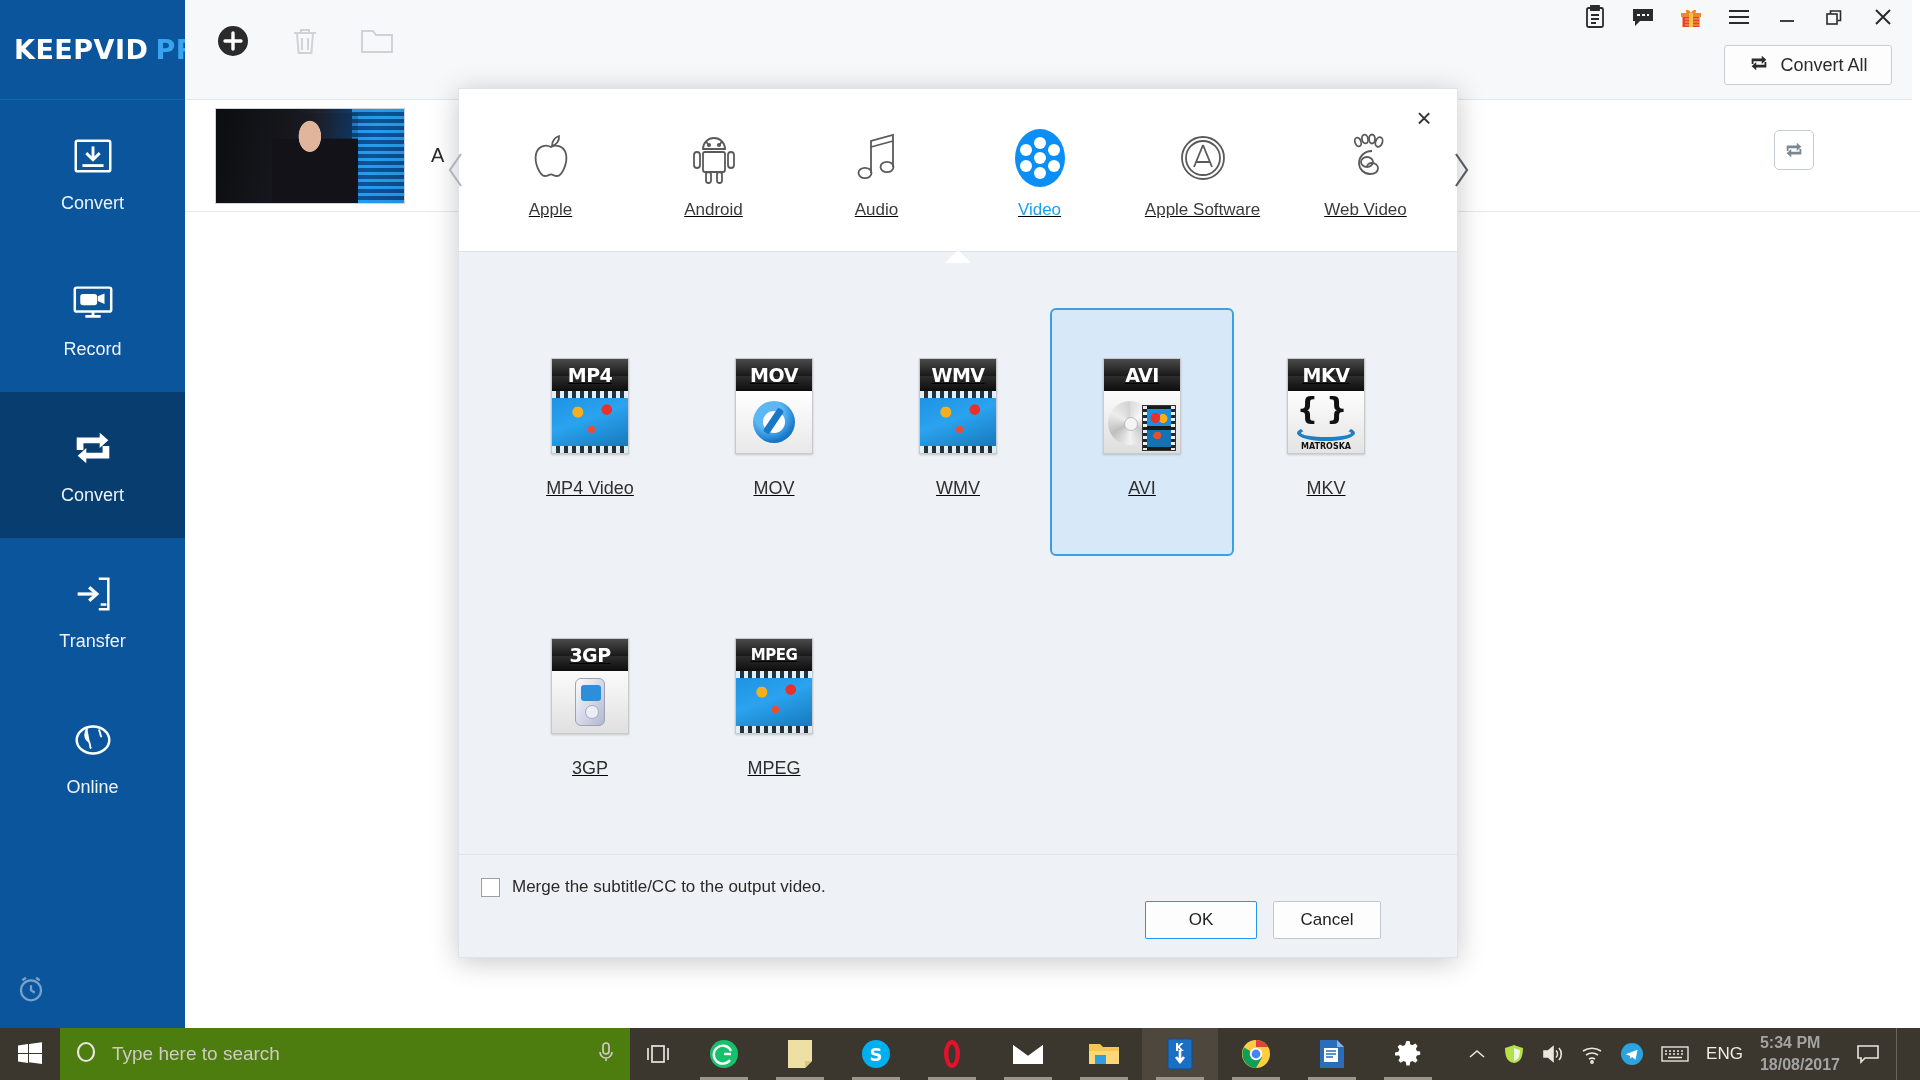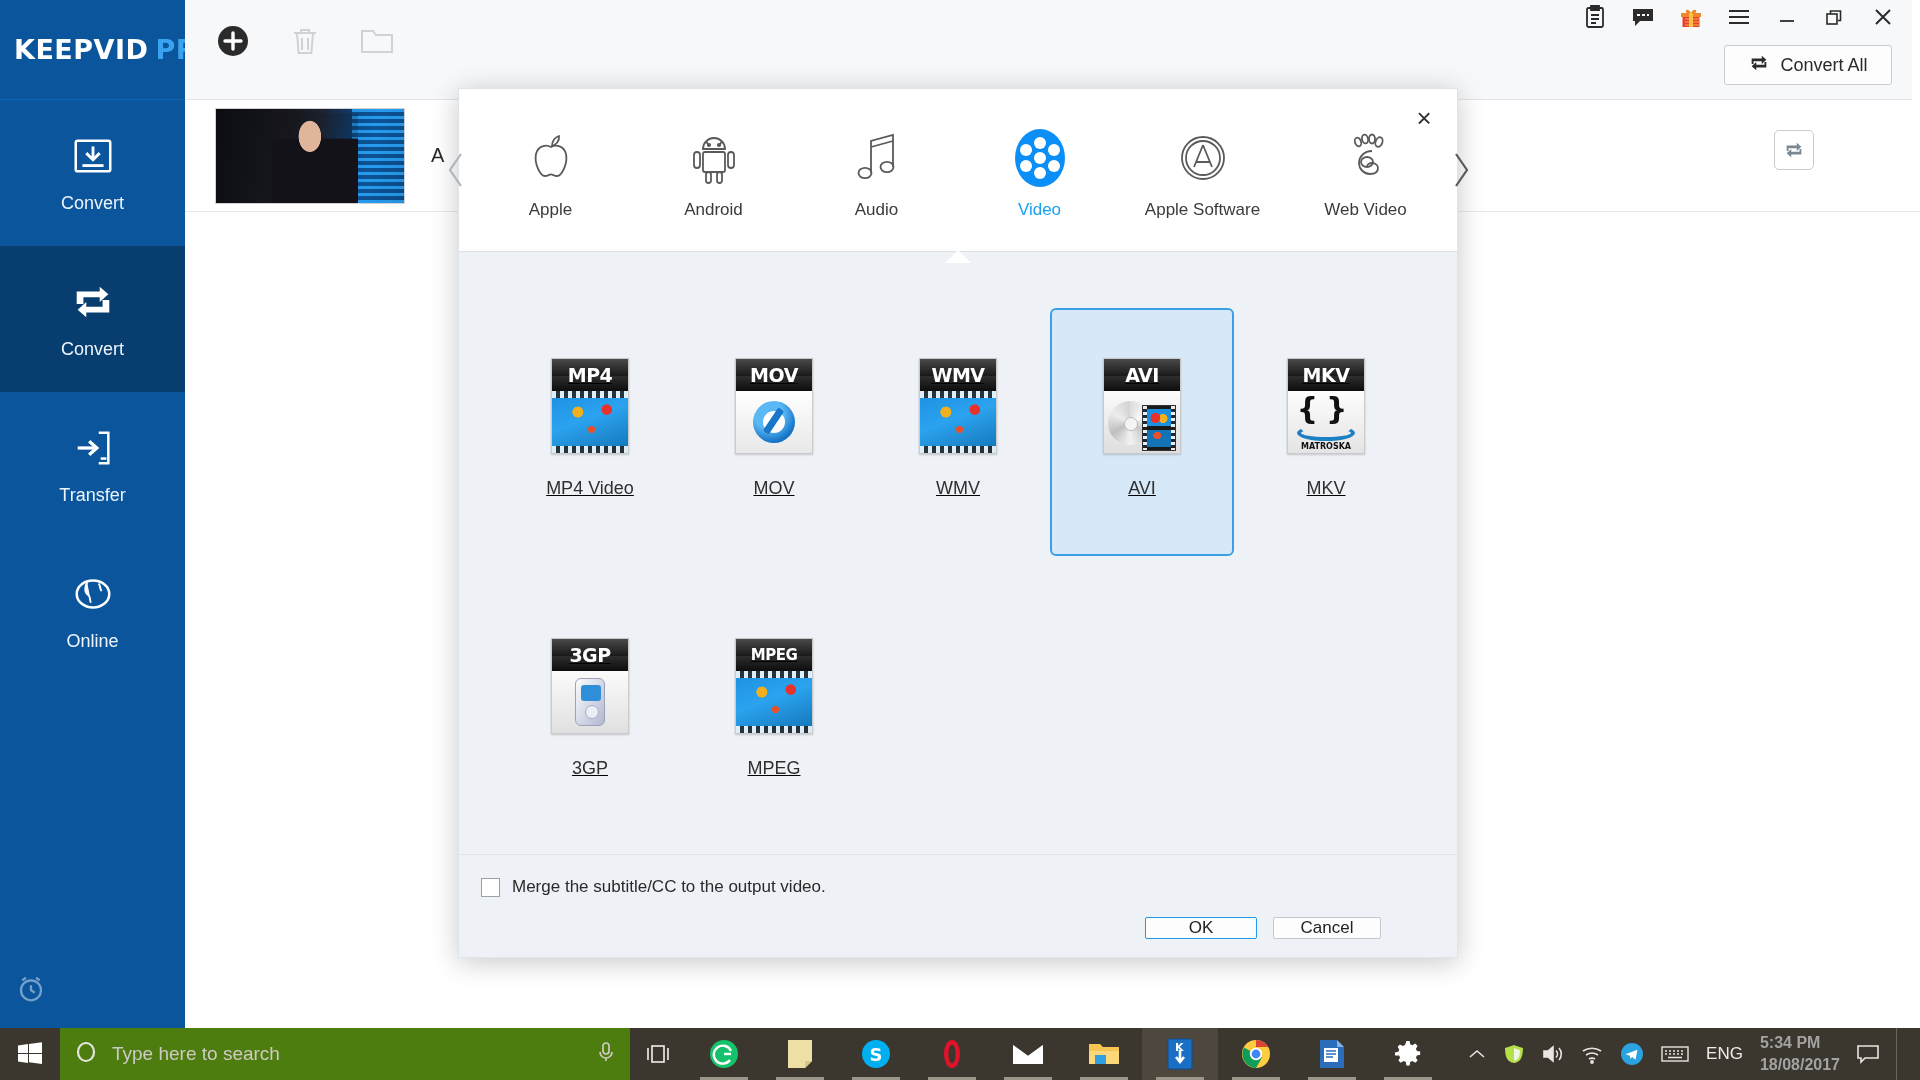--- a/index.html
+++ b/index.html
@@ -120,21 +120,21 @@
   }
   .modal-close {
     position: absolute; right: 18px; top: 14px;
     width: 30px; height: 30px; display:flex; align-items:center; justify-content:center;
     font-size: 26px; color: #333; cursor: pointer; line-height: 1;
   }
   .tab-arrow {
     width: 40px; height: 60px; display: flex; align-items: center; justify-content: center;
     color: #b0b5bb; cursor: pointer; flex: none;
   }
-  .tabs-track { display: flex; align-items: flex-start; gap: 13px; }
+  .tabs-track { display: flex; align-items: flex-start; gap: 13px; text-decoration: underline; }
   .tab {
     width: 150px; display: flex; flex-direction: column; align-items: center;
     gap: 10px; cursor: pointer; padding-top: 6px;
   }
   .tab .tab-icon { height: 64px; display: flex; align-items: center; justify-content: center; }
   .tab .tab-label { font-size: 17px; color: #3b3b3b; }
   .tab.active .tab-label { color: #1aa0f0; }
   .caret-wrap { position: absolute; bottom: -12px; left: 0; right: 0; display: flex; justify-content: center; }
   .caret {
     width: 26px; height: 13px; background: #ffffff;
@@ -261,21 +261,21 @@
     position: absolute; left: 0; right: 0; bottom: 0; height: 103px;
     border-top: 1px solid #dfe3e8; background: #eef2f6;
   }
   .merge-row { position: absolute; left: 22px; top: 22px; display: flex; align-items: center; gap: 12px; }
   .checkbox {
     width: 19px; height: 19px; border: 1px solid #9aa0a6; background: #fff; cursor: pointer;
   }
   .merge-label { font-size: 17px; color: #2a2a2a; }
   .footer-btns { position: absolute; right: 76px; bottom: 18px; display: flex; gap: 16px; }
   .btn {
-    height: 22px; min-width: 108px; padding: 0 22px;
+    height: 38px; min-width: 108px; padding: 0 22px;
     display: flex; align-items: center; justify-content: center;
     font-size: 17px; background: #fdfdfd; border: 1px solid #c3c8ce; border-radius: 2px;
     color: #222; cursor: pointer;
   }
   .btn.primary { border-color: #2196f3; min-width: 112px; }
 
   
   .taskbar {
     position: absolute; left: 0; bottom: 0; width: 1920px; height: 52px;
     background: #3b362e; display: flex; align-items: center;
@@ -323,20 +323,31 @@
         <svg viewBox="0 0 48 48" fill="none" stroke="#fff" stroke-width="2.6">
           <rect x="6" y="8" width="36" height="32" rx="2"></rect>
           <path d="M24 14v12" stroke-width="3"></path>
           <path d="M17 21l7 7 7-7" stroke-width="3"></path>
           <path d="M13 34h22" stroke-width="3"></path>
         </svg>
       </span>
       <span class="nav-label">Convert</span>
     </div>
 
+    <div class="nav-item">
+      <span class="nav-icon">
+        <svg viewBox="0 0 48 48" fill="none" stroke="#fff" stroke-width="2.6">
+          <rect x="5" y="9" width="38" height="25" rx="2"></rect>
+          <rect x="12" y="17" width="15" height="9" rx="1.5" fill="#fff"></rect>
+          <path d="M29 18l7-3v11l-7-3z" fill="#fff" stroke="none"></path>
+          <path d="M24 34v5M16 39h16" stroke-width="3"></path>
+        </svg>
+      </span>
+      <span class="nav-label">Record</span>
+    </div>
 
     <div class="nav-item active">
       <span class="nav-icon">
         <svg viewBox="0 0 48 48" fill="#fff">
           <path d="M10 13h21v-5l9 8-9 8v-5H14v7h-7V13z"></path>
           <path d="M38 35H17v5l-9-8 9-8v5h17v-7h7v13z"></path>
         </svg>
       </span>
       <span class="nav-label">Convert</span>
     </div>

